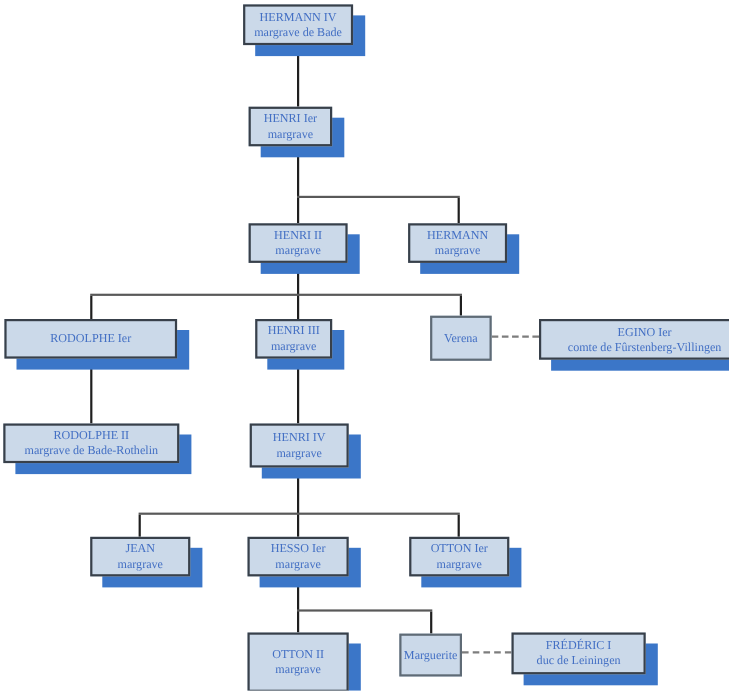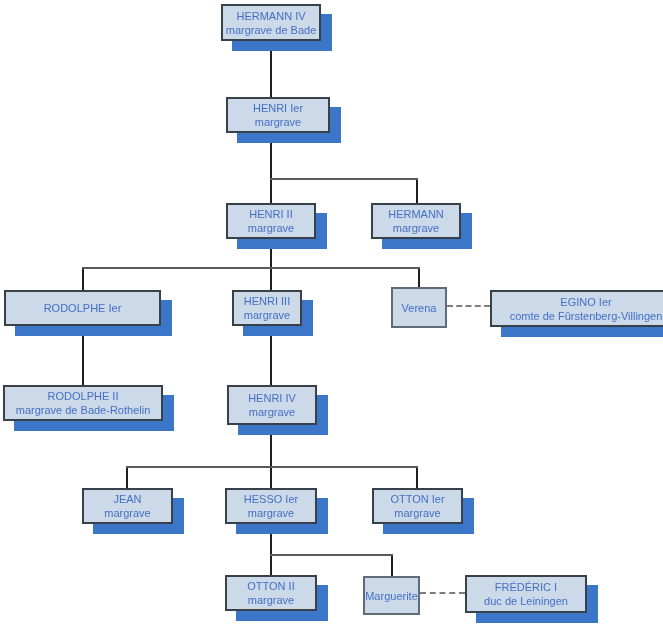--- a/index.html
+++ b/index.html
@@ -1,21 +1,21 @@
 <!DOCTYPE html>
 <html><head>
 <meta charset="utf-8">
 <style>
   html, body { margin: 0; padding: 0; background: #ffffff; }
   #stage {
     position: relative;
     width: 663px;
     height: 628px;
     background: #ffffff;
-    font-family: Liberation Sans, sans-serif;
+    font-family: Liberation Serif, serif;
     overflow: hidden;
   }
   .node {
     position: absolute;
     box-sizing: border-box;
     background: #cbd9e9;
     border: 2px solid #38404a;
     box-shadow: 11px 10px 0 0 #3b76c8;
     display: flex;
     flex-direction: column;
@@ -63,21 +63,21 @@
   <div class="line vline" style="left:270px;top:524px;height:51px"></div>
   <div class="line hline" style="left:270px;top:554px;width:123px"></div>
   <div class="line vline" style="left:391px;top:556px;height:20px"></div>
   <div class="line dash" style="left:420px;top:592px;width:45px"></div>
 
   <div class="node" style="left:221px;top:4px;width:100px;height:37px">
     <div class="ln">HERMANN IV</div>
     <div class="ln">margrave de Bade</div>
   </div>
 
-  <div class="node" style="left:226px;top:97px;width:104px;height:36px">
+  <div class="node" style="left:226px;top:97px;width:76px;height:36px">
     <div class="ln">HENRI Ier</div>
     <div class="ln">margrave</div>
   </div>
 
   <div class="node" style="left:226px;top:203px;width:90px;height:36px">
     <div class="ln">HENRI II</div>
     <div class="ln">margrave</div>
   </div>
 
   <div class="node" style="left:371px;top:203px;width:90px;height:36px">
@@ -121,21 +121,21 @@
   <div class="node" style="left:225px;top:488px;width:92px;height:36px">
     <div class="ln">HESSO Ier</div>
     <div class="ln">margrave</div>
   </div>
 
   <div class="node" style="left:372px;top:488px;width:91px;height:36px">
     <div class="ln">OTTON Ier</div>
     <div class="ln">margrave</div>
   </div>
 
-  <div class="node" style="left:225px;top:575px;width:92px;height:36px">
+  <div class="node" style="left:225px;top:575px;width:92px;height:54px">
     <div class="ln">OTTON II</div>
     <div class="ln">margrave</div>
   </div>
 
   <div class="node spouse" style="left:363px;top:576px;width:57px;height:39px">
     <div class="ln">Marguerite</div>
   </div>
 
   <div class="node" style="left:465px;top:575px;width:122px;height:38px">
     <div class="ln">FRÉDÉRIC I</div>

